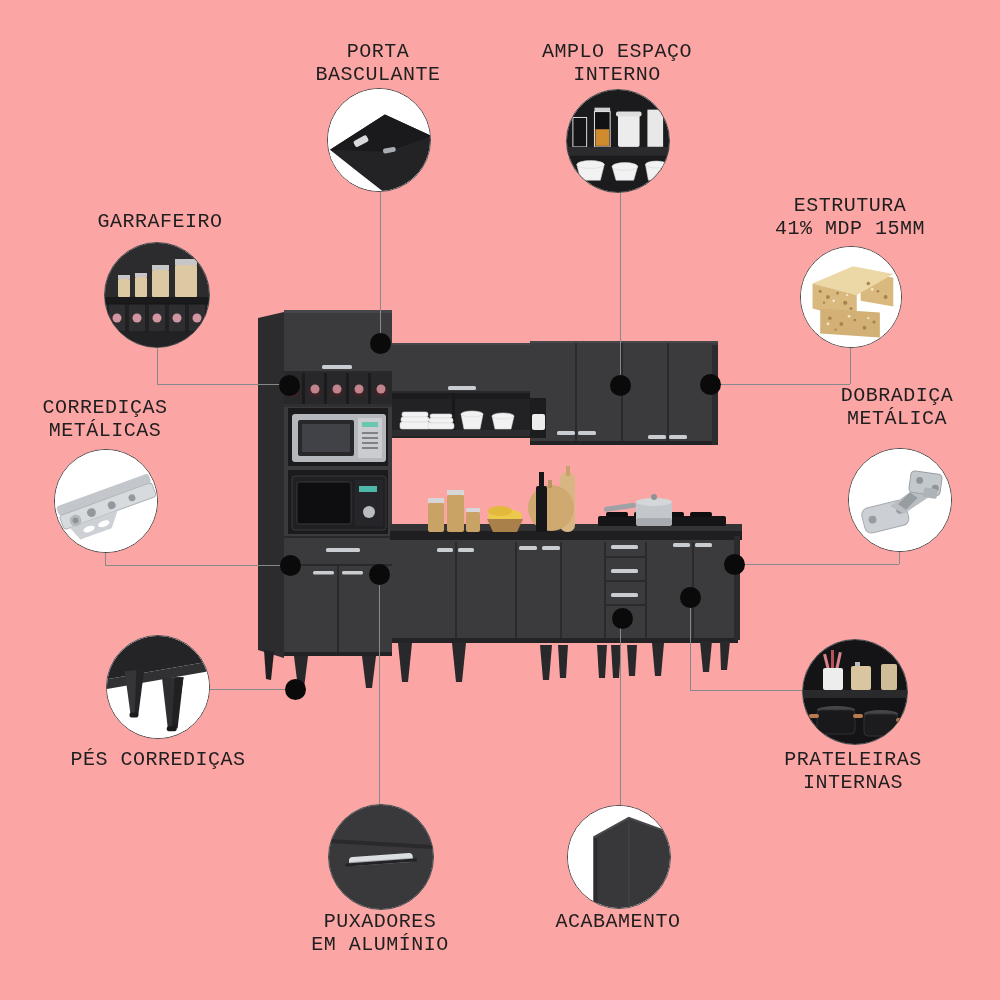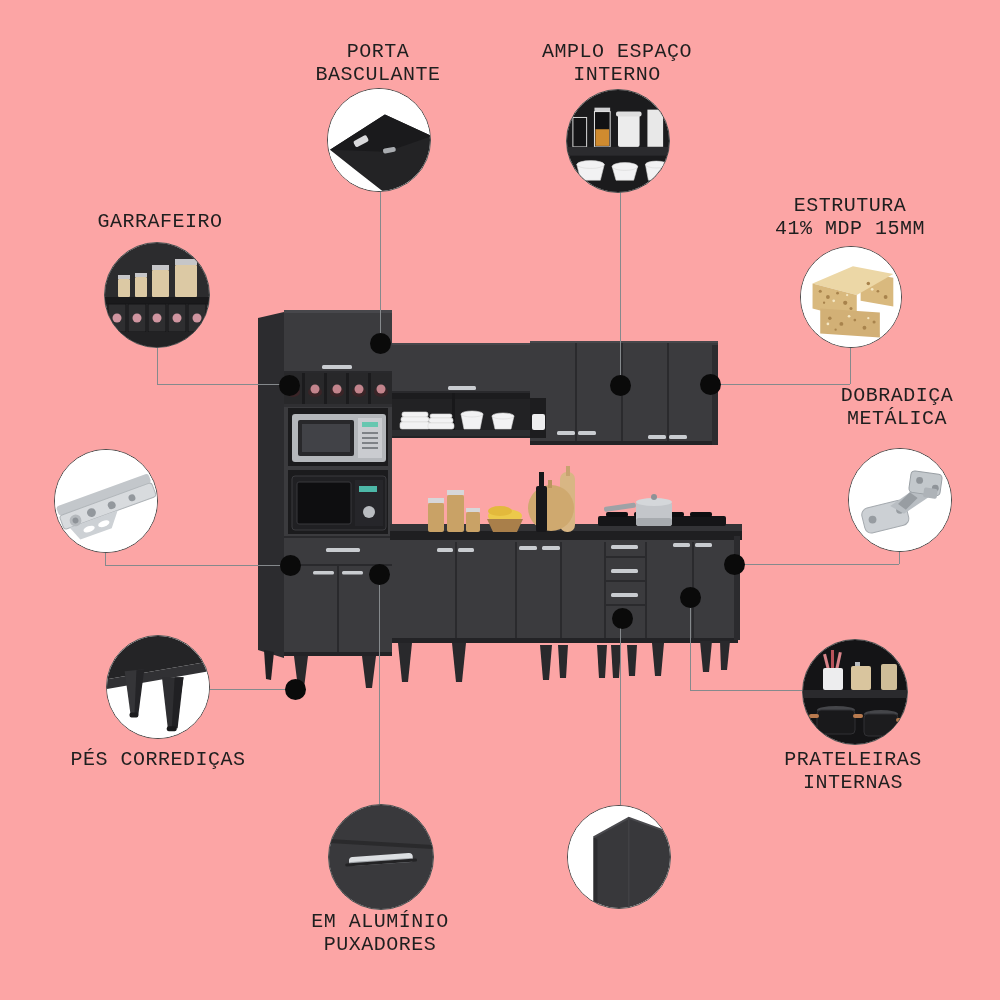--- a/index.html
+++ b/index.html
@@ -282,36 +282,41 @@
     <div>AMPLO ESPAÇO</div>
     <div>INTERNO</div>
   </div>
   <div class="label pos-l-garrafeiro">
     <div>GARRAFEIRO</div>
   </div>
   <div class="label pos-l-estrutura">
     <div>ESTRUTURA</div>
     <div>41% MDP 15MM</div>
   </div>
+  <div class="label pos-l-corredicas">
+    <div>CORREDIÇAS</div>
+    <div>METÁLICAS</div>
+  </div>
   <div class="label pos-l-dobradica">
     <div>DOBRADIÇA</div>
     <div>METÁLICA</div>
   </div>
   <div class="label pos-l-pes">
     <div>PÉS CORREDIÇAS</div>
   </div>
   <div class="label pos-l-prateleiras">
     <div>PRATELEIRAS</div>
     <div>INTERNAS</div>
   </div>
   <div class="label pos-l-puxadores">
+    <div>PUXADORES</div>
     <div>EM ALUMÍNIO</div>
-    <div>PUXADORES</div>
   </div>
   <div class="label pos-l-acabamento">
+    <div>ACABAMENTO</div>
   </div>
 
   <div class="circle pos-c-porta">
     <svg viewBox="0 0 104 104">
       <rect width="104" height="104" fill="#fff"></rect>
       <polygon points="2,62 58,26 106,48 106,106 58,106 30,84" fill="#232325"></polygon>
       <polygon points="2,62 58,26 106,48 60,64" fill="#1a1a1c"></polygon>
       <rect x="26" y="50" width="15" height="7" rx="2" fill="#d9d9db" transform="rotate(-28 33 53)"></rect>
       <rect x="56" y="60" width="13" height="5" rx="2" fill="#a9acb0" transform="rotate(-10 62 62)"></rect>
       <polygon points="2,64 30,102 2,102" fill="#ffffff"></polygon>

